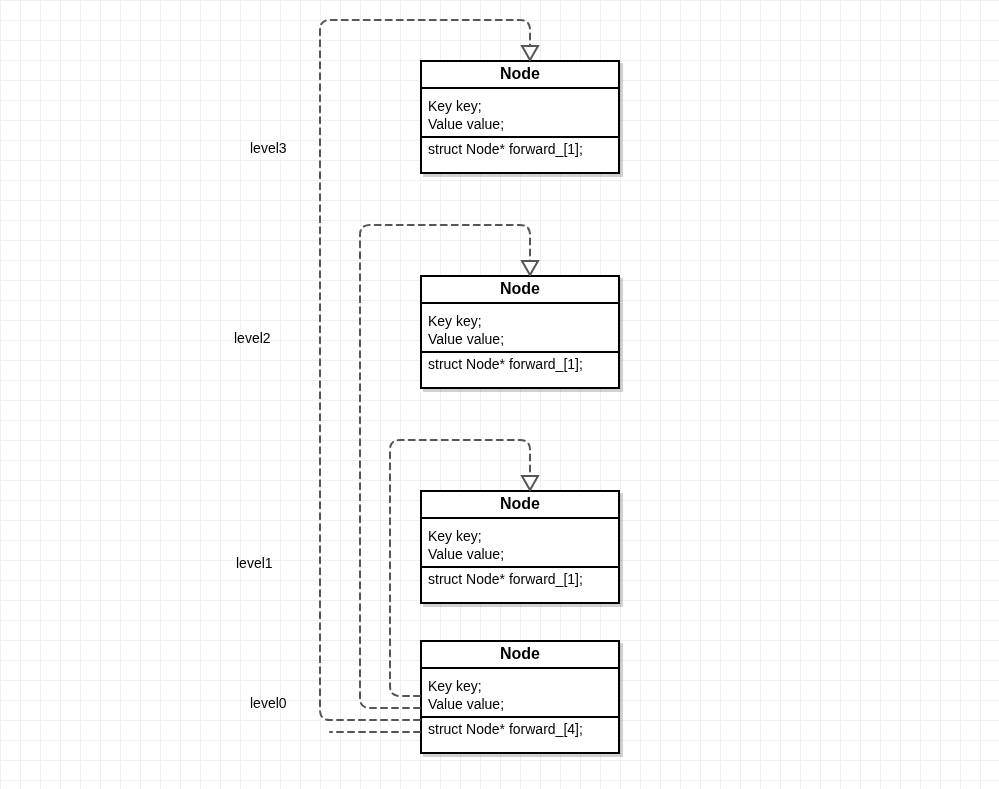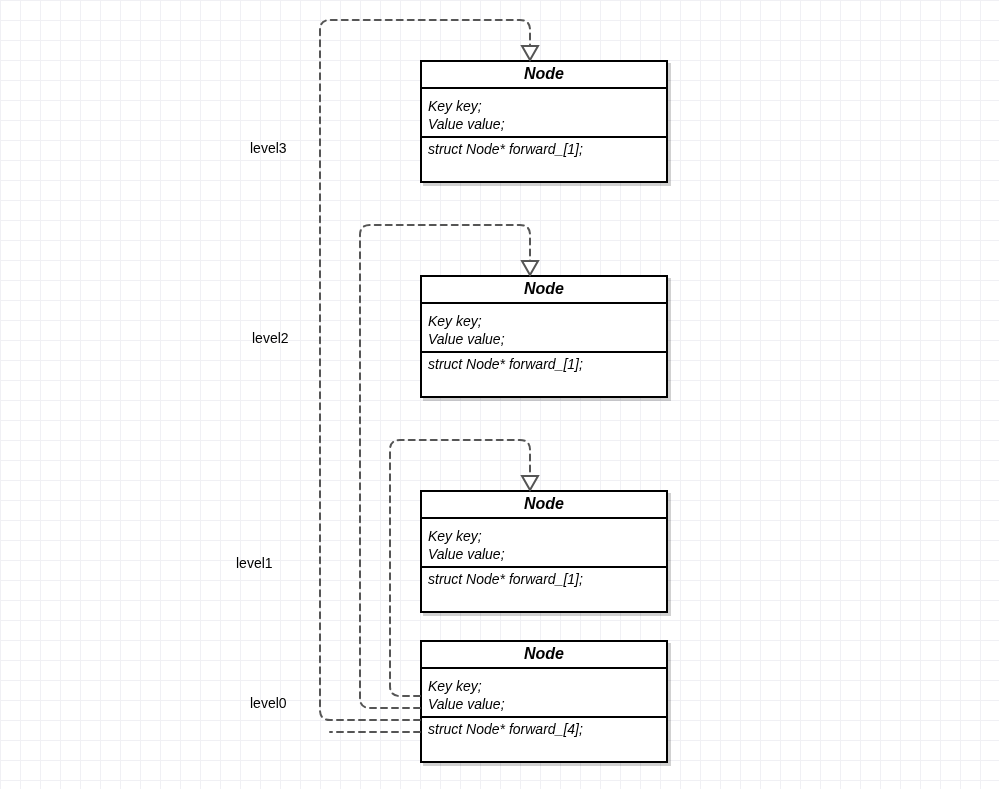--- a/index.html
+++ b/index.html
@@ -25,46 +25,45 @@
     background-size: 20px 20px, 20px 20px, 100px 100px, 100px 100px;
   }
 
   .stage {
     position: absolute;
     inset: 0;
   }
 
   .uml-node {
     position: absolute;
-    width: 248px;
+    width: 200px;
     box-sizing: border-box;
     background: #fff;
     border: 2px solid #000;
     box-shadow: 3px 3px 0 rgba(0,0,0,0.18);
-    font-style: italic;
   }
 
   .uml-title {
     border-bottom: 2px solid #000;
     text-align: center;
     font-weight: bold;
     font-size: 16px;
     padding: 3px 4px 4px;
   }
 
   .uml-attrs {
     border-bottom: 2px solid #000;
     font-size: 14px;
     padding: 9px 6px 3px;
     line-height: 1.25;
   }
 
   .uml-ops {
     font-size: 14px;
-    padding: 3px 6px 22px;
+    padding: 3px 6px 13px;
     line-height: 1.25;
   }
 
   .level-label {
     position: absolute;
     font-size: 14px;
     color: #000;
     white-space: nowrap;
   }
 
@@ -77,21 +76,21 @@
   }
 </style>
 </head>
 <body>
 
 <div class="grid"></div>
 
 <div class="stage">
 
   <div class="level-label" style="left:250px; top:140px;">level3</div>
-  <div class="level-label" style="left:252px; top:330px;">level2</div>
+  <div class="level-label" style="left:234px; top:330px;">level2</div>
   <div class="level-label" style="left:236px; top:555px;">level1</div>
   <div class="level-label" style="left:250px; top:695px;">level0</div>
 
   <div class="uml-node" style="left:420px; top:60px;">
     <div class="uml-title">Node</div>
     <div class="uml-attrs">
       <div>Key key;</div>
       <div>Value value;</div>
     </div>
     <div class="uml-ops">

